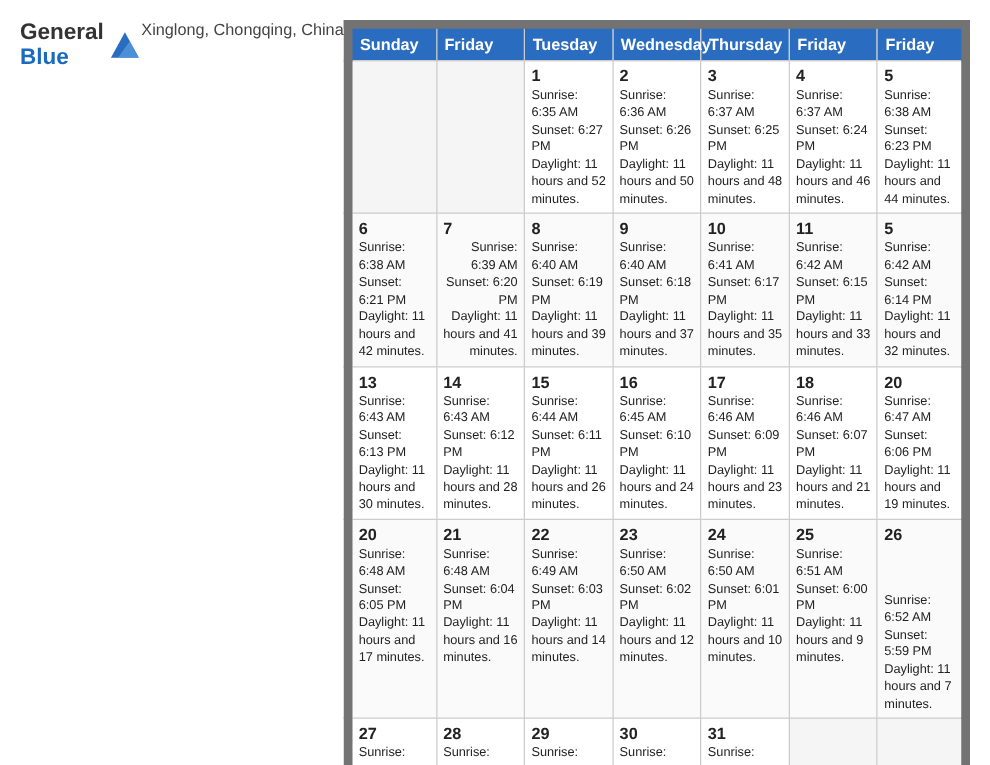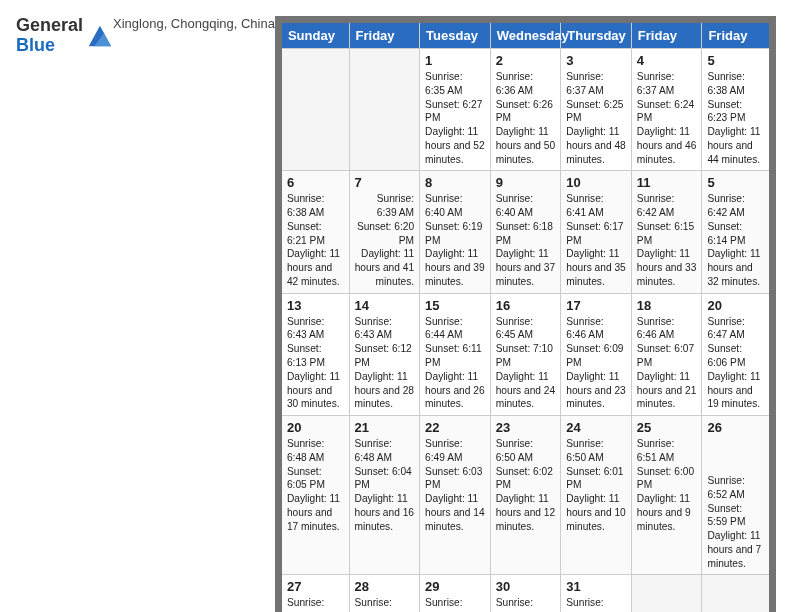--- a/index.html
+++ b/index.html
@@ -225,21 +225,21 @@
           </td>
           <td>
             <div class="day-number">15</div>
             <div class="day-info" style="white-space: pre-line;">Sunrise: 6:44 AM
 Sunset: 6:11 PM
 Daylight: 11 hours and 26 minutes.</div>
           </td>
           <td>
             <div class="day-number">16</div>
             <div class="day-info" style="white-space: pre-line;">Sunrise: 6:45 AM
-Sunset: 7:10 PM
+Sunset: 6:10 PM
 Daylight: 11 hours and 24 minutes.</div>
           </td>
           <td>
             <div class="day-number">17</div>
             <div class="day-info" style="white-space: pre-line;">Sunrise: 6:46 AM
 Sunset: 6:09 PM
 Daylight: 11 hours and 23 minutes.</div>
           </td>
           <td>
             <div class="day-number">18</div>

